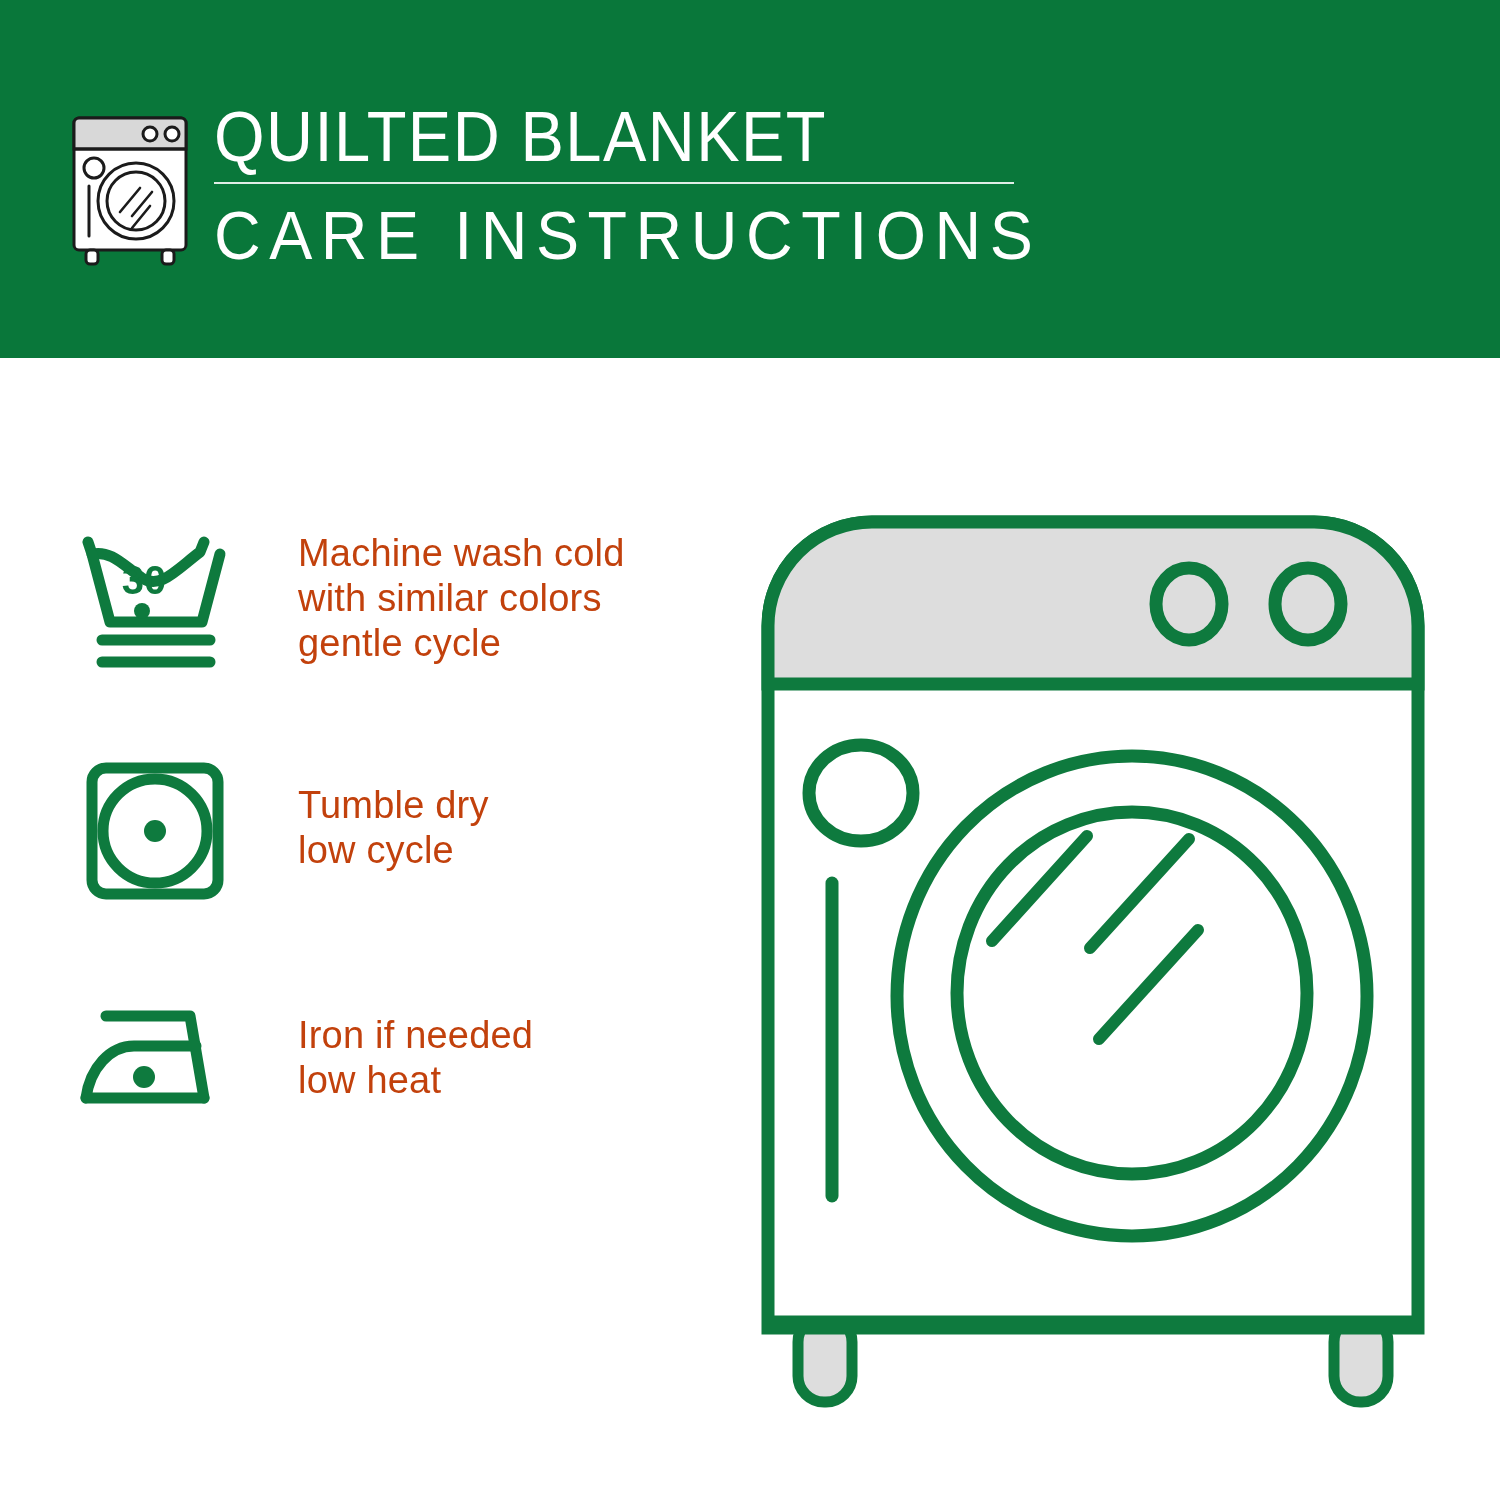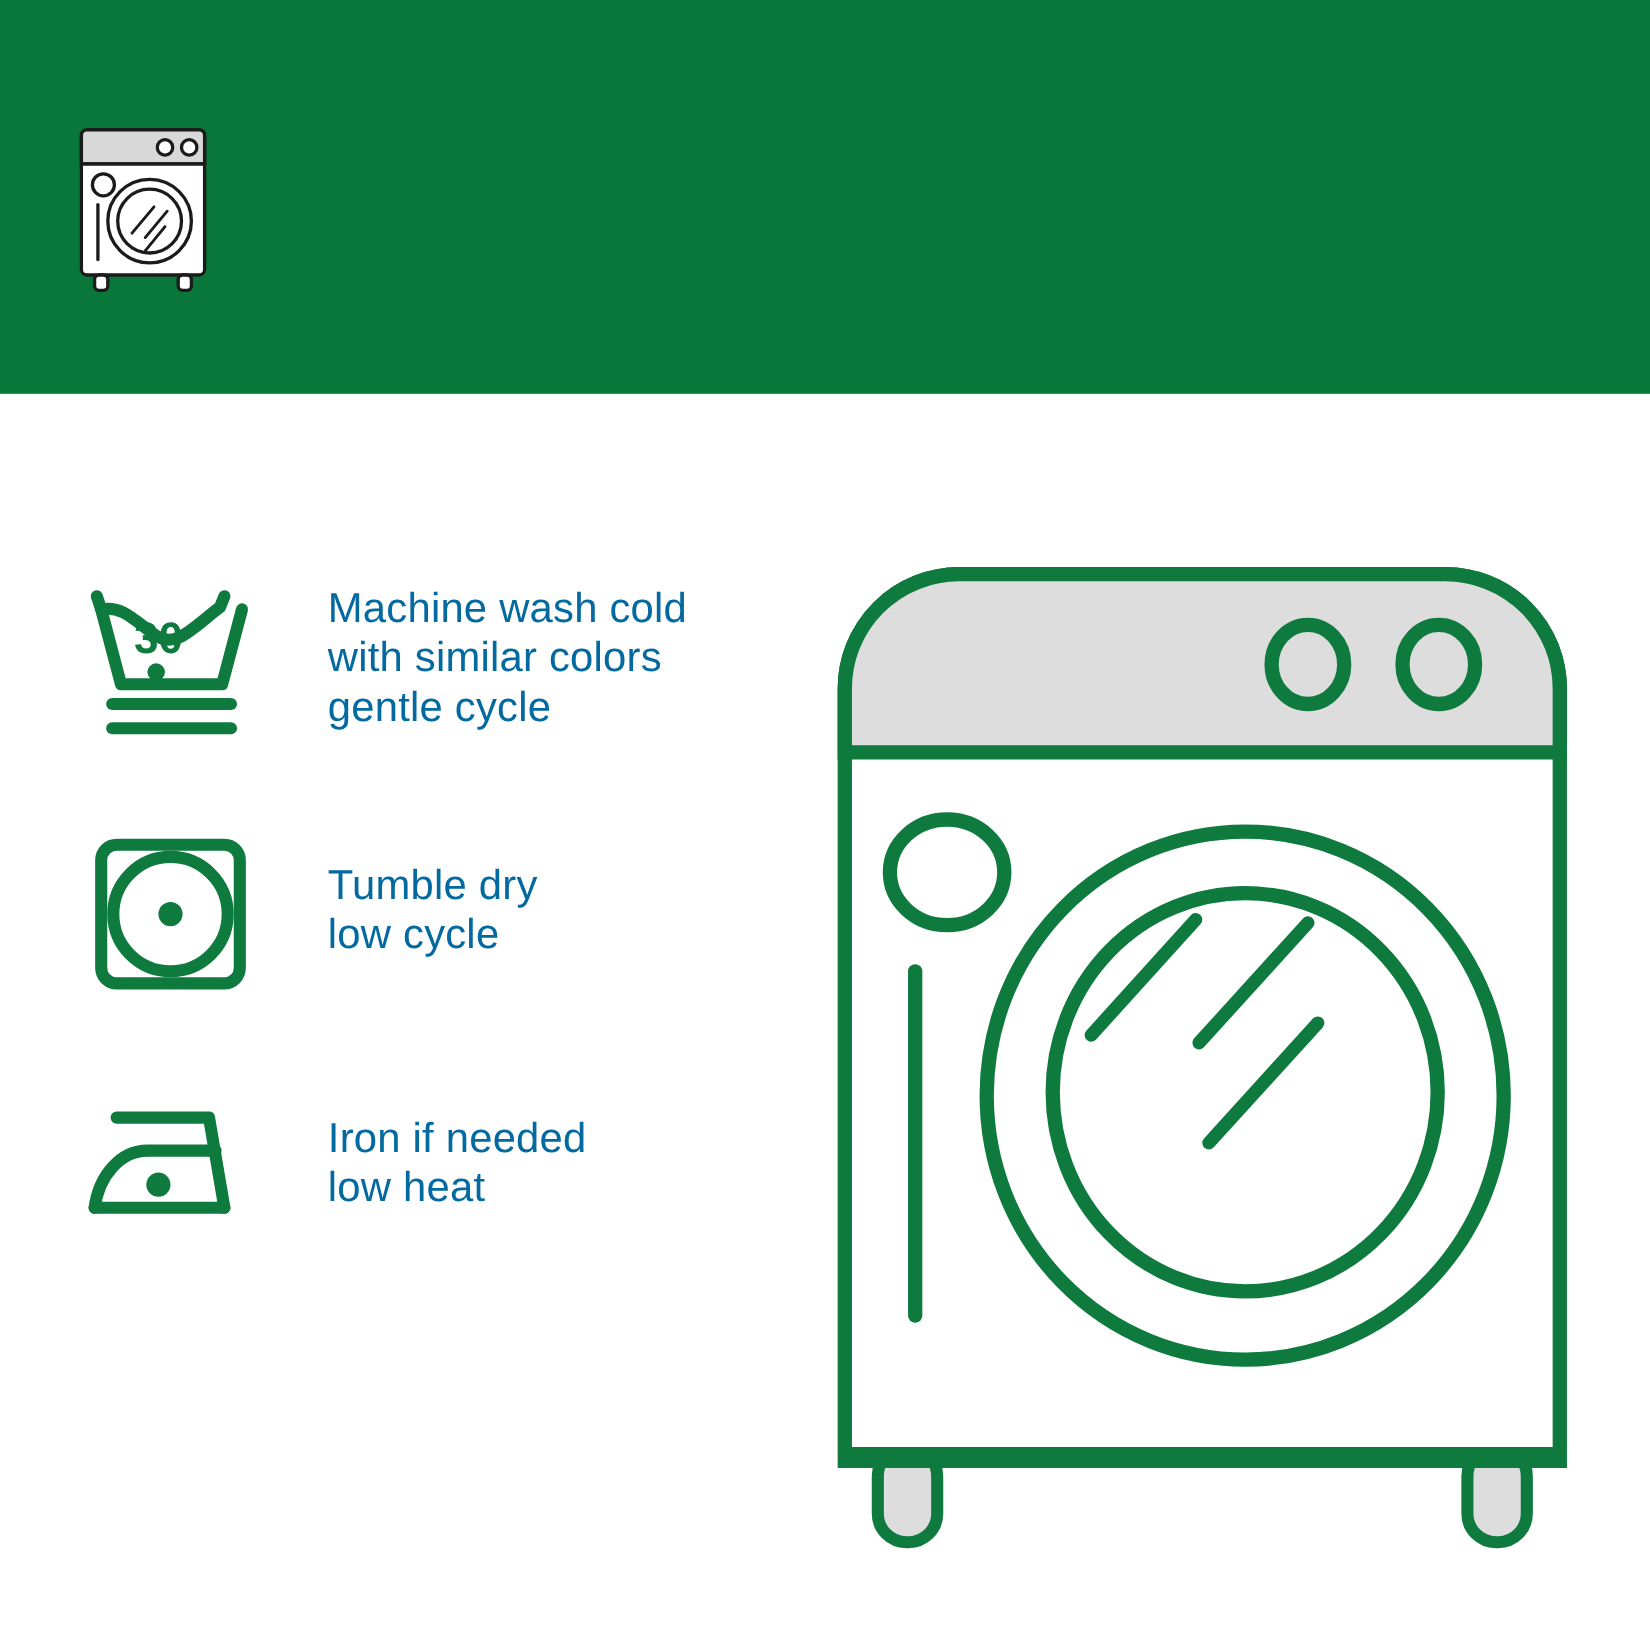--- a/index.html
+++ b/index.html
@@ -84,21 +84,21 @@
   .care-symbol {
     flex: 0 0 168px;
     width: 168px;
     height: 168px;
     display: flex;
     align-items: center;
     justify-content: center;
   }
   .care-label {
     margin-left: 58px;
-    color: #0369a1;
+    color: #c2410c;
     font-size: 38px;
     line-height: 45px;
     font-weight: 400;
     letter-spacing: 0.2px;
     white-space: pre-line;
   }
 
   
   #machine-illustration {
     position: absolute;
@@ -135,20 +135,25 @@
 
         <line x1="58" y1="112" x2="78" y2="88" stroke="#1b1b1b" stroke-width="2.6" stroke-linecap="round"></line>
         <line x1="70" y1="116" x2="90" y2="92" stroke="#1b1b1b" stroke-width="2.6" stroke-linecap="round"></line>
         <line x1="70" y1="128" x2="88" y2="106" stroke="#1b1b1b" stroke-width="2.6" stroke-linecap="round"></line>
 
         <rect x="24" y="150" width="12" height="14" rx="4" fill="#ffffff" stroke="#1b1b1b" stroke-width="3"></rect>
         <rect x="100" y="150" width="12" height="14" rx="4" fill="#ffffff" stroke="#1b1b1b" stroke-width="3"></rect>
       </svg>
     </div>
 
+    <div id="header-text">
+      <div id="title-main">QUILTED BLANKET</div>
+      <div id="title-divider"></div>
+      <div id="title-sub">CARE INSTRUCTIONS</div>
+    </div>
 
   </div>
 
   <div id="care-list">
 
     <div class="care-row">
       <div class="care-symbol">
         <svg viewBox="0 0 168 168" width="168" height="168" aria-hidden="true">
           <g fill="none" stroke="#0e7a3e" stroke-width="11" stroke-linecap="round" stroke-linejoin="round">
 

